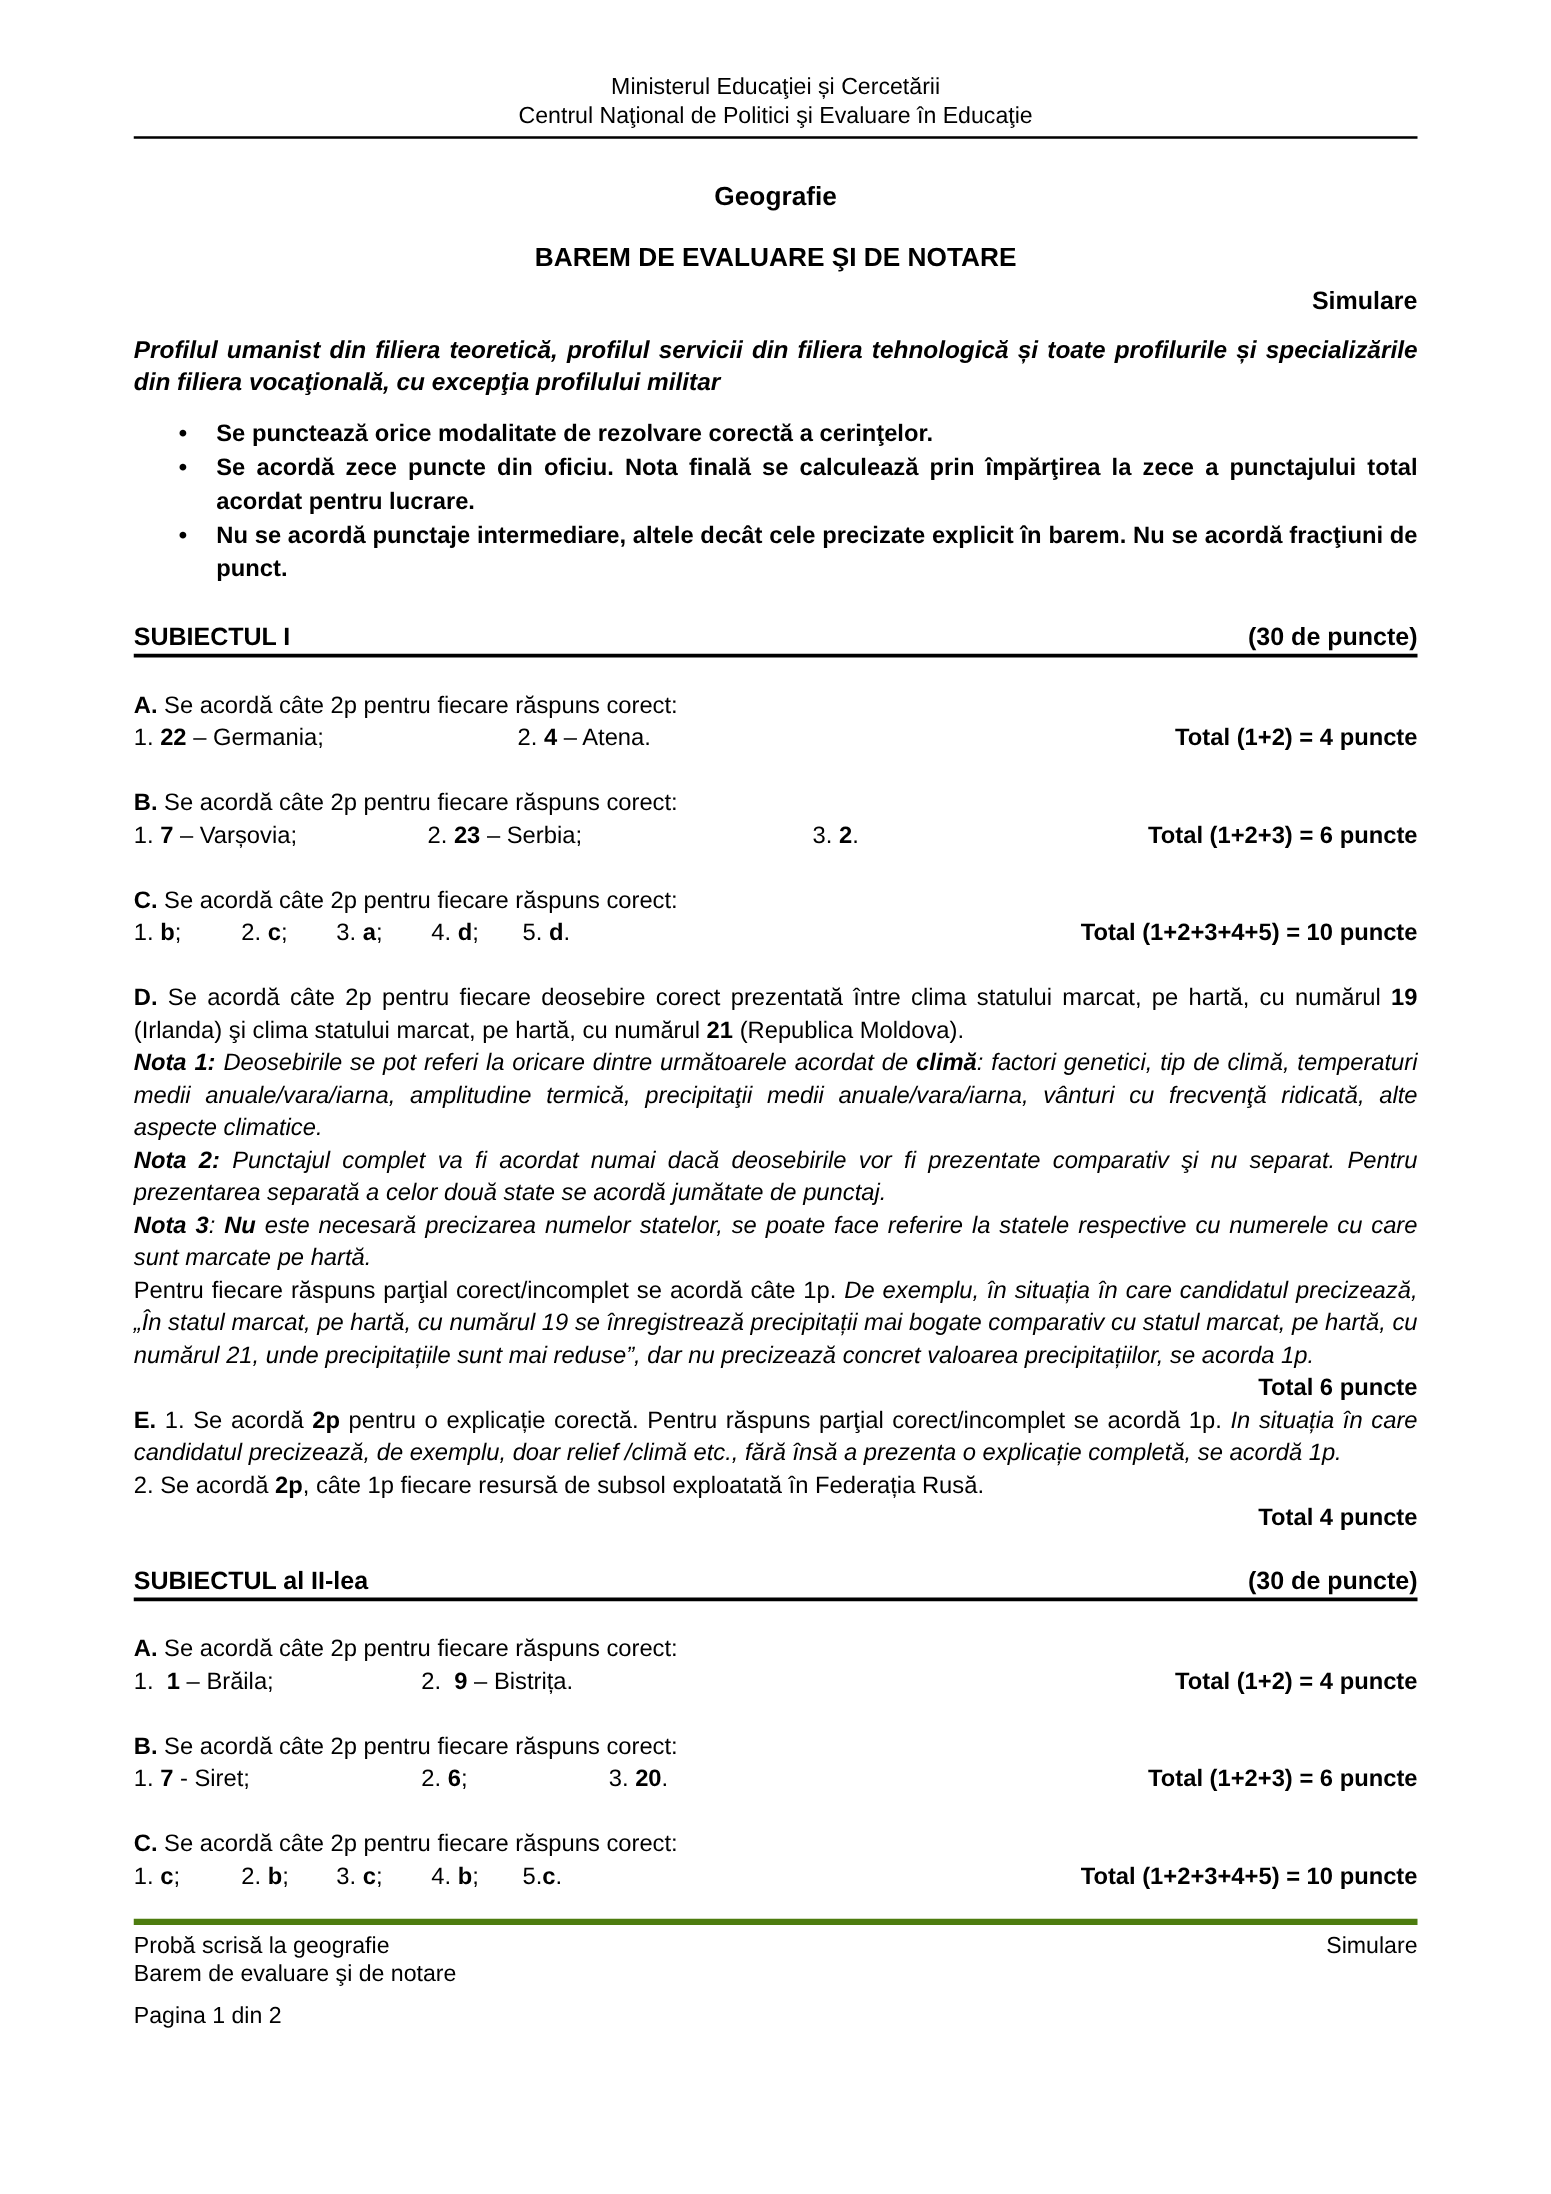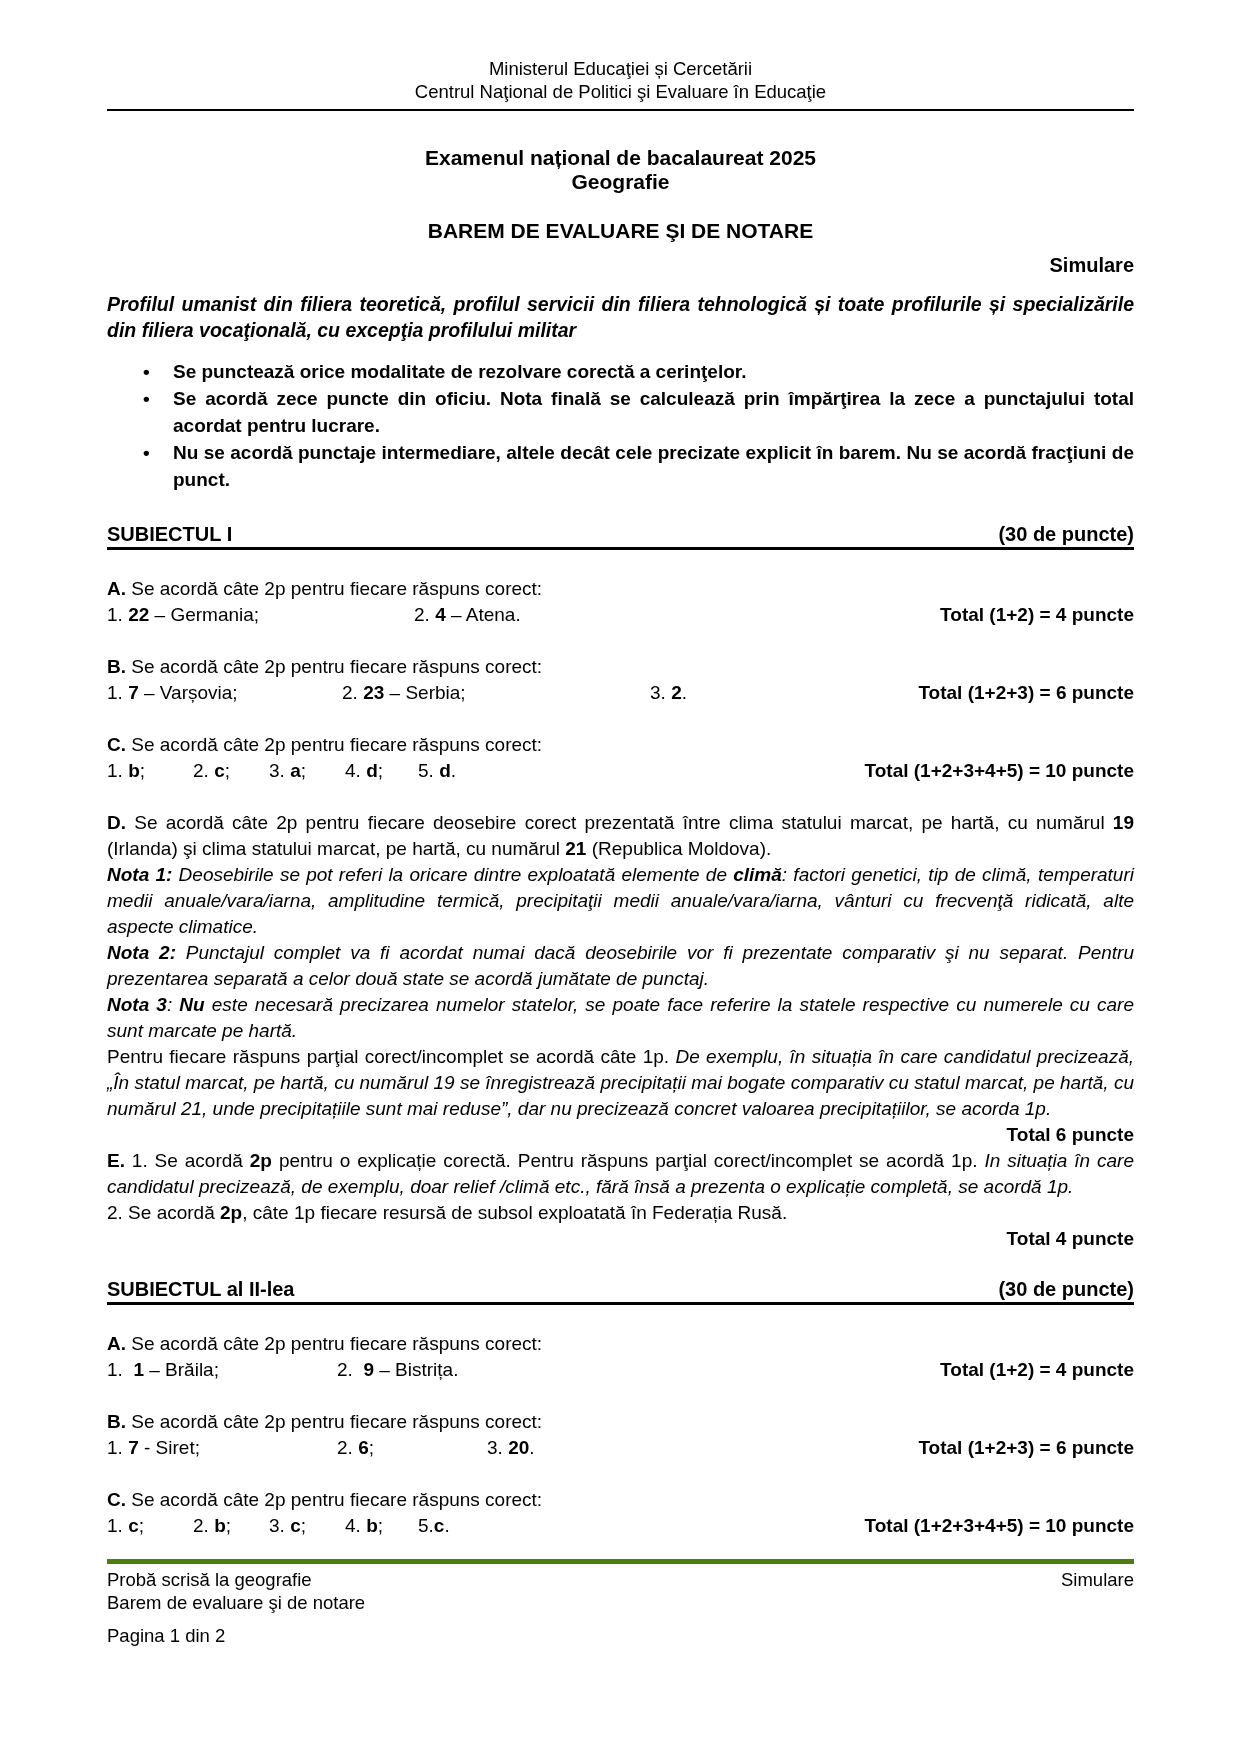--- a/index.html
+++ b/index.html
@@ -55,21 +55,20 @@
 
 <div class="page">
 
   <div class="hdr">
     <div>Ministerul Educaţiei și Cercetării</div>
     <div>Centrul Naţional de Politici şi Evaluare în Educaţie</div>
   </div>
   <div class="hdr-rule"></div>
 
   <div class="title-block">
-    <div>Examenul național de bacalaureat 2025</div>
     <div>Geografie</div>
   </div>
 
   <div class="barem-heading">BAREM DE EVALUARE ŞI DE NOTARE</div>
   <div class="simulare-top">Simulare</div>
 
   <p class="profile-note">Profilul umanist din filiera teoretică, profilul servicii din filiera tehnologică și toate profilurile și specializările din filiera vocaţională, cu excepţia profilului militar</p>
 
   <ul class="rules">
     <li>Se punctează orice modalitate de rezolvare corectă a cerinţelor.</li>
@@ -108,21 +107,21 @@
       <span class="cell c2"><span>2. </span><span class="b">c</span><span>;</span></span>
       <span class="cell c3"><span>3. </span><span class="b">a</span><span>;</span></span>
       <span class="cell c4"><span>4. </span><span class="b">d</span><span>;</span></span>
       <span class="cell"><span>5. </span><span class="b">d</span><span>.</span></span>
       <span class="total">Total (1+2+3+4+5) = 10 puncte</span>
     </div>
   </div>
 
   <div class="sec">
     <p class="para"><span class="b">D.</span><span> Se acordă câte 2p pentru fiecare deosebire corect prezentată între clima statului marcat, pe hartă, cu numărul </span><span class="b">19</span><span> (Irlanda) şi clima statului marcat, pe hartă, cu numărul </span><span class="b">21</span><span> (Republica Moldova).</span></p>
-    <p class="para"><span class="b i">Nota 1:</span><span class="i"> Deosebirile se pot referi la oricare dintre exploatată elemente de </span><span class="b i">climă</span><span class="i">: factori genetici, tip de climă, temperaturi medii anuale/vara/iarna, amplitudine termică, precipitaţii medii anuale/vara/iarna, vânturi cu frecvenţă ridicată, alte aspecte climatice.</span></p>
+    <p class="para"><span class="b i">Nota 1:</span><span class="i"> Deosebirile se pot referi la oricare dintre următoarele acordat de </span><span class="b i">climă</span><span class="i">: factori genetici, tip de climă, temperaturi medii anuale/vara/iarna, amplitudine termică, precipitaţii medii anuale/vara/iarna, vânturi cu frecvenţă ridicată, alte aspecte climatice.</span></p>
     <p class="para"><span class="b i">Nota 2:</span><span class="i"> Punctajul complet va fi acordat numai dacă deosebirile vor fi prezentate comparativ şi nu separat. Pentru prezentarea separată a celor două state se acordă jumătate de punctaj.</span></p>
     <p class="para"><span class="b i">Nota 3</span><span class="i">: </span><span class="b i">Nu</span><span class="i"> este necesară precizarea numelor statelor, se poate face referire la statele respective cu numerele cu care sunt marcate pe hartă.</span></p>
     <p class="para"><span>Pentru fiecare răspuns parţial corect/incomplet se acordă câte 1p. </span><span class="i">De exemplu, în situația în care candidatul precizează, „În statul marcat, pe hartă, cu numărul 19 se înregistrează precipitații mai bogate comparativ cu statul marcat, pe hartă, cu numărul 21, unde precipitațiile sunt mai reduse”, dar nu precizează concret valoarea precipitațiilor, se acorda 1p.</span></p>
     <div class="totline">Total 6 puncte</div>
     <p class="para"><span class="b">E.</span><span> 1. Se acordă </span><span class="b">2p</span><span> pentru o explicație corectă. Pentru răspuns parţial corect/incomplet se acordă 1p. </span><span class="i">In situația în care candidatul precizează, de exemplu, doar relief /climă etc., fără însă a prezenta o explicație completă, se acordă 1p.</span></p>
     <p class="para"><span>2. Se acordă </span><span class="b">2p</span><span>, câte 1p fiecare resursă de subsol exploatată în Federația Rusă.</span></p>
     <div class="totline">Total 4 puncte</div>
   </div>
 
   <div class="subj-head" style="margin-top:26px;">

